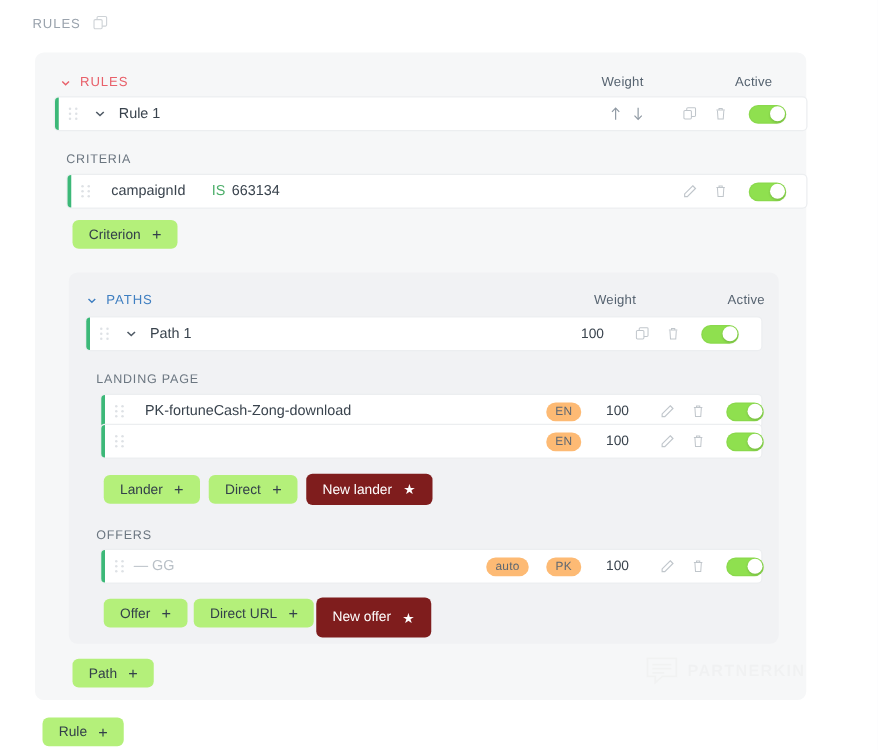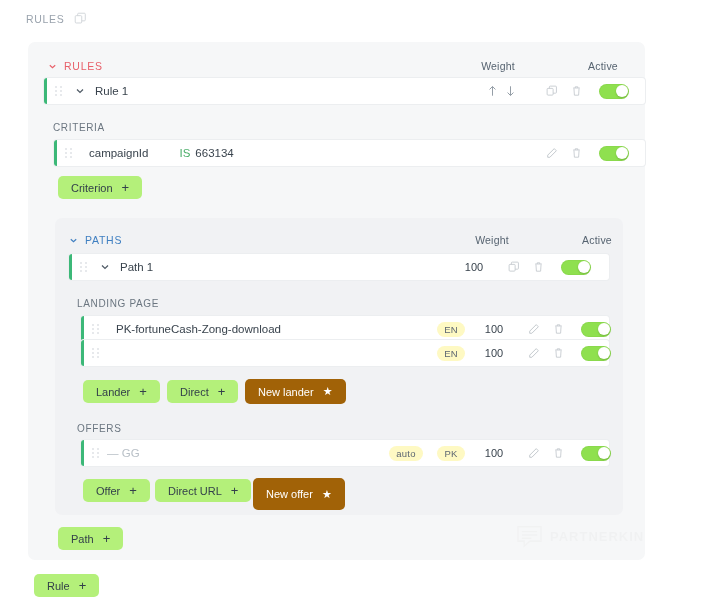--- a/index.html
+++ b/index.html
@@ -84,21 +84,21 @@
   .sub { color: #b9c0c7; text-align: center; }
   .op-is { color: #4cae6a; }
 
   .cell {
     position: absolute; top: 0; height: 26px;
     display: flex; align-items: center; justify-content: center;
   }
   .weight-num { font-size: 11px; color: #39434d; }
 
   .badge {
-    background: #fef9c3; border-radius: 9px;
+    background: #fdba74; border-radius: 9px;
     padding: 2px 7px; font-size: 9.5px; color: #5d6772;
     letter-spacing: .2px;
   }
 
   .icon-btn { opacity: .55; cursor: pointer; line-height: 0; }
 
   
   .toggle {
     width: 30px; height: 15px; border-radius: 9px;
     background: #8fe04f; position: relative;
@@ -117,21 +117,21 @@
   }
 
   
   .btn {
     display: inline-flex; align-items: center; gap: 9px;
     height: 23px; padding: 0 13px;
     border-radius: 5px; border: none; cursor: pointer;
     font-size: 11px; font-family: "Liberation Sans", sans-serif;
   }
   .btn-green { background: #b4f07a; color: #33404a; }
-  .btn-blue  { background: #a16207; color: #ffffff; }
+  .btn-blue  { background: #7f1d1d; color: #ffffff; }
   .btn .plus { font-size: 13px; line-height: 1; }
   .star { font-size: 11px; }
 
   
   .paths-panel {
     position: absolute; left: 55px; top: 218px;
     width: 568px; height: 297px;
     background: #f1f2f4;
     border-radius: 7px;
   }
@@ -232,21 +232,21 @@
       <span class="accent"></span>
       <span class="drag">
         <i></i>
           <i></i>
           <i></i>
           <i></i>
           <i></i>
           <i></i>
       </span>
       <span class="row-title indent">campaignId</span>
-      <span class="row-title op-is" style="margin-left:15px;padding-left:16px;">IS</span>
+      <span class="row-title op-is" style="margin-left:5px;padding-left:16px;">IS</span>
       <span class="row-title" style="margin-left:5px;">663134</span>
 
       <span class="cell icon-btn" style="left:490px;width:16px;">
         <svg width="12" height="12" viewBox="0 0 14 14" fill="none" stroke="#8e98a2" stroke-width="1.1">
           <path d="M9.6 1.9 12.1 4.4 4.5 12H2v-2.5z"></path>
         </svg>
       </span>
       <span class="cell icon-btn" style="left:514px;width:16px;">
         <svg width="11" height="12" viewBox="0 0 14 16" fill="none" stroke="#8e98a2" stroke-width="1.1">
           <path d="M2.5 4h9"></path>

